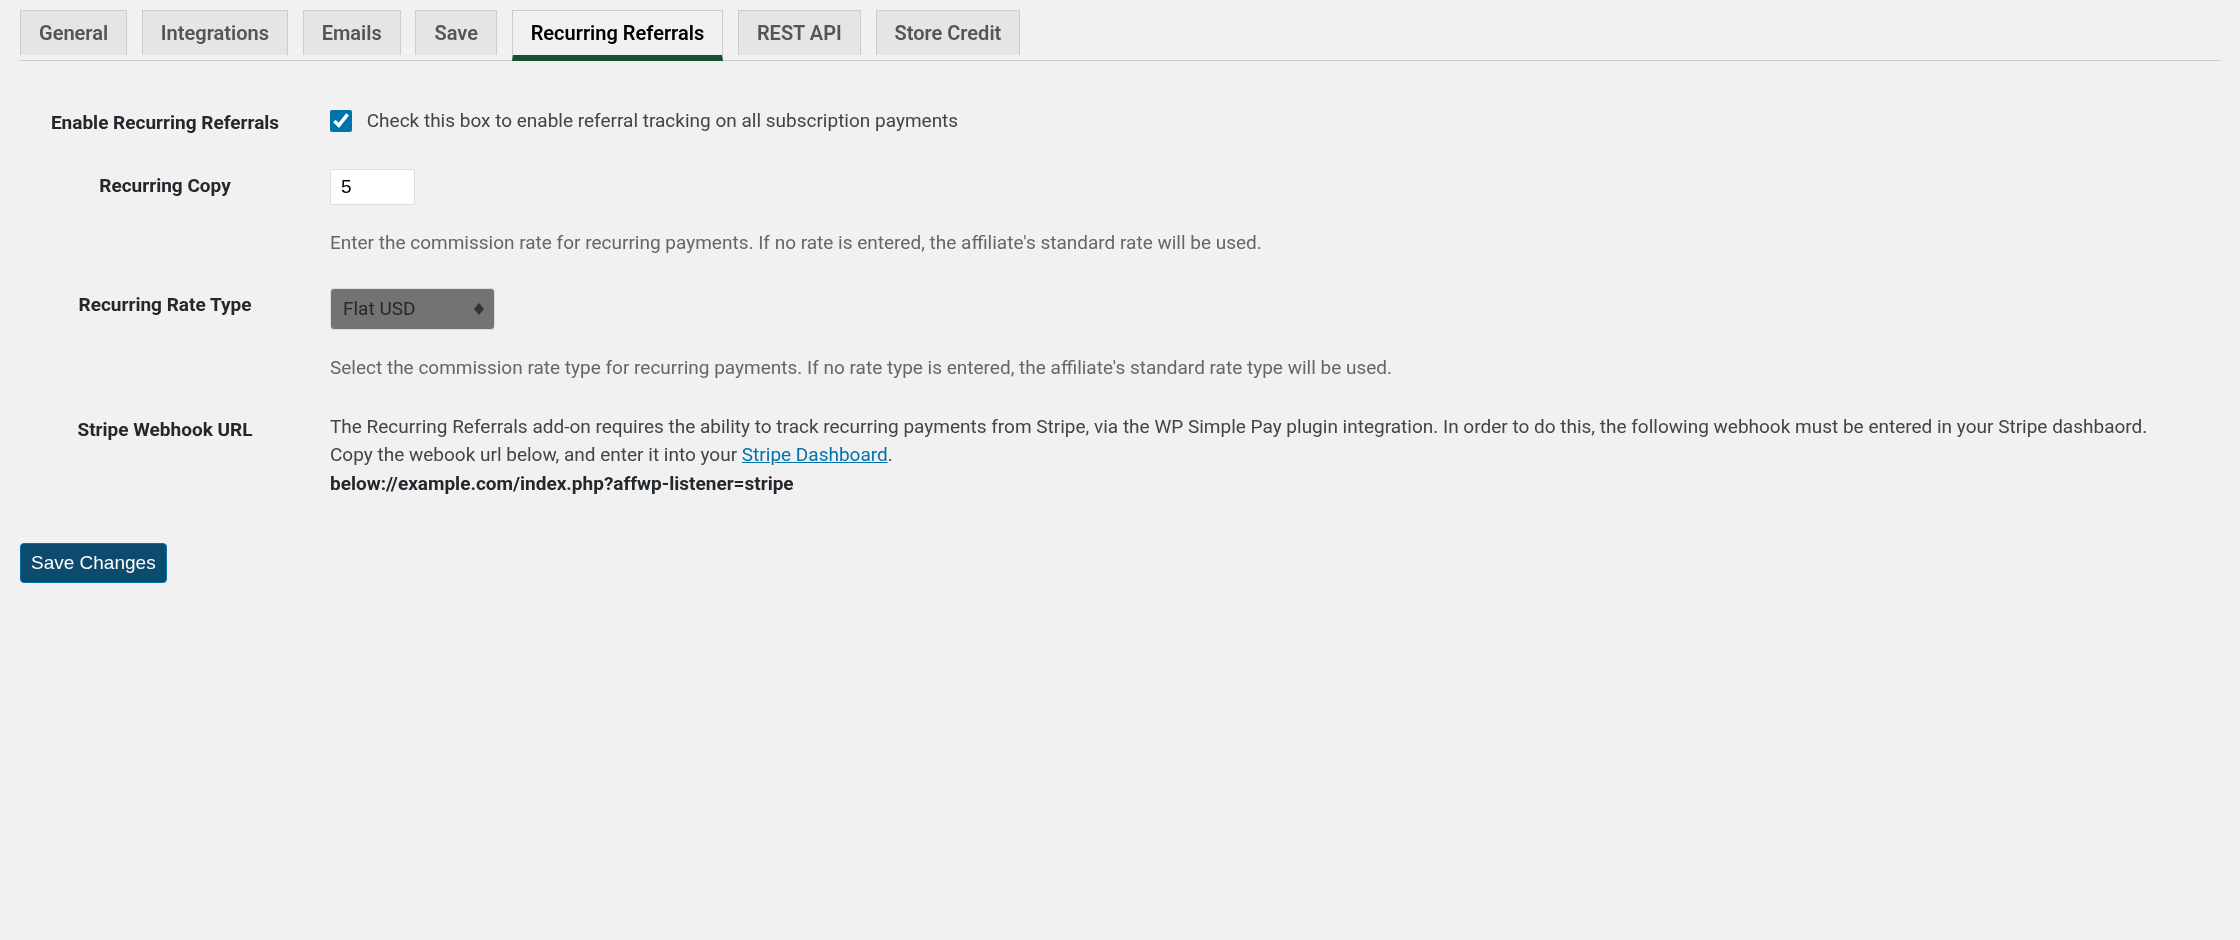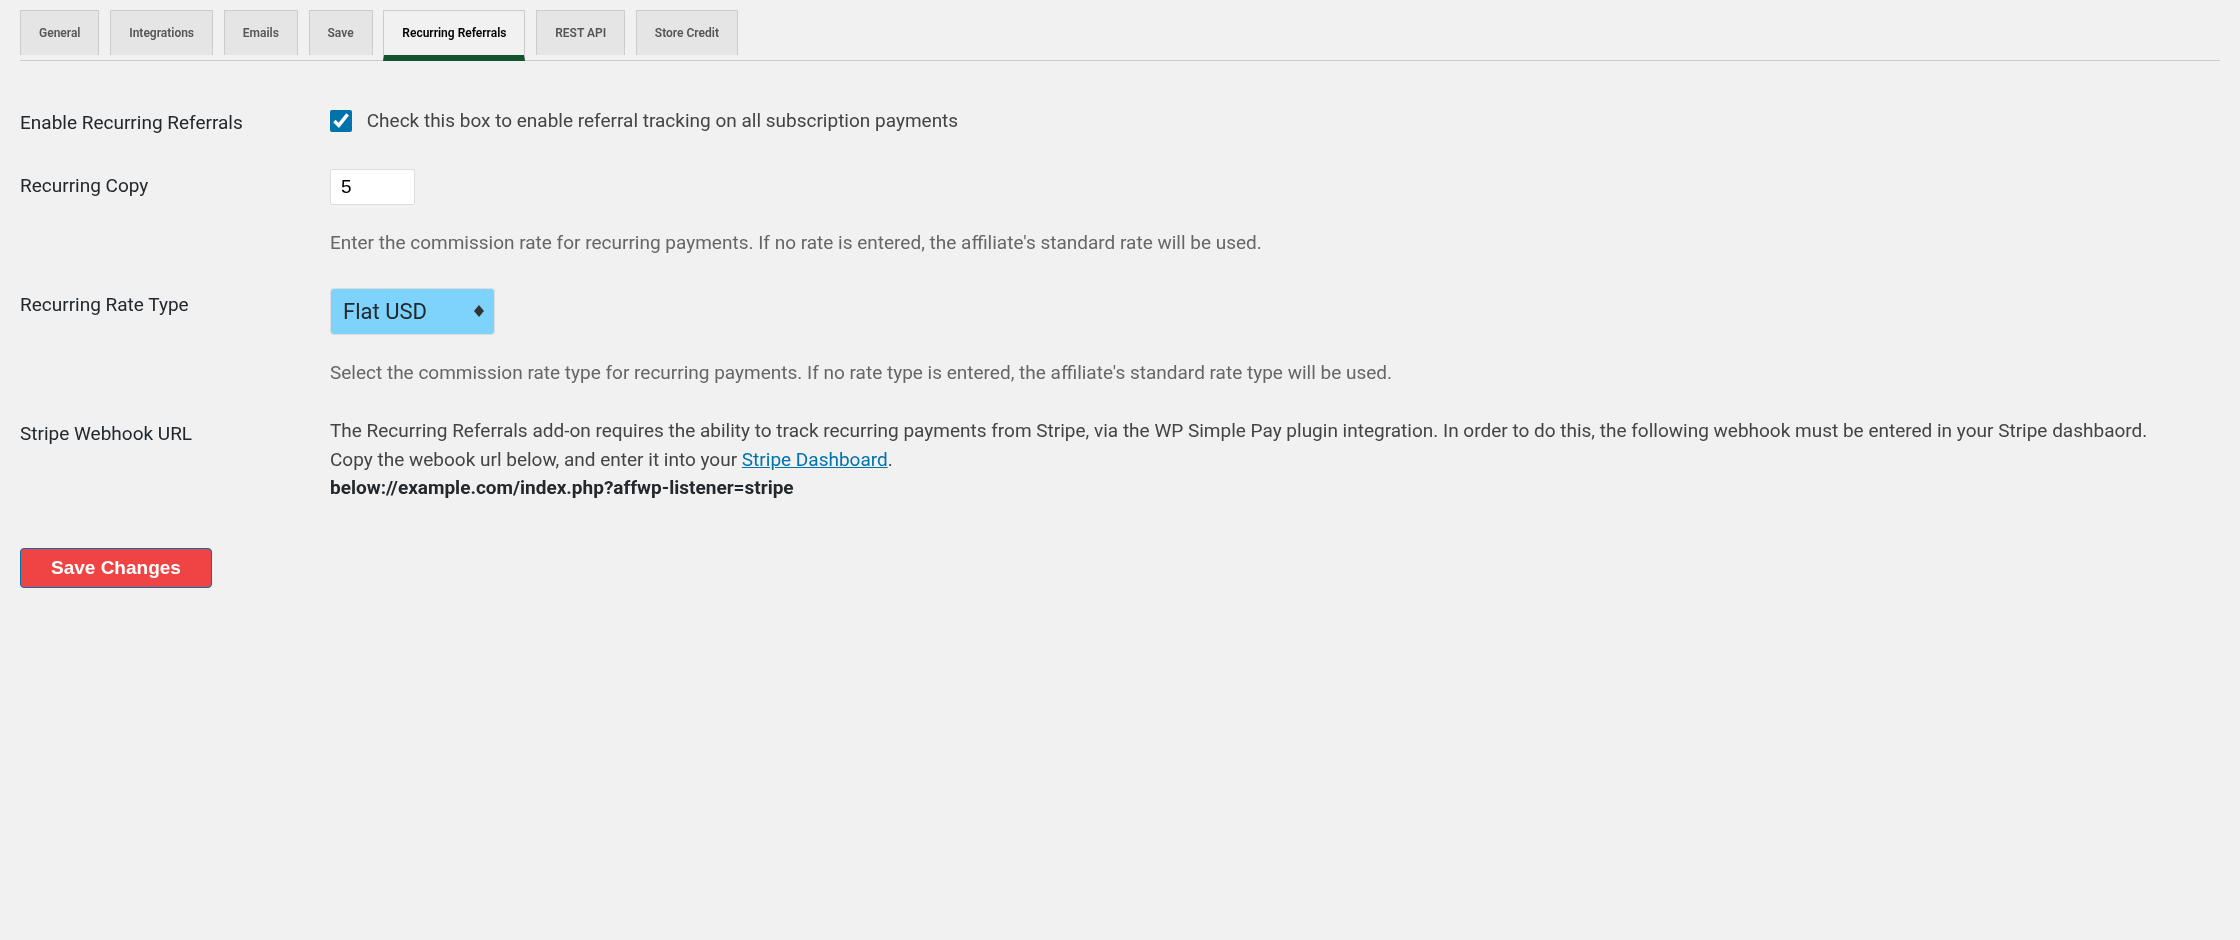--- a/index.html
+++ b/index.html
@@ -19,21 +19,21 @@
       margin: 0;
       padding-top: 9px;
       line-height: inherit;
     }
     .nav-tab {
       display: inline-block;
       border: 1px solid #ccc;
       border-bottom: none;
       margin-left: 0.5em;
       padding: 10px 18px;
-      font-size: 12px;
+      font-size: 20px;
       font-weight: 600;
       line-height: 24px;
       background: #e5e5e5;
       color: #555;
       text-decoration: none;
       cursor: pointer;
       position: relative;
       top: 1px;
     }
     .nav-tab:first-child {
@@ -43,25 +43,25 @@
       background: #f1f1f1;
       border-bottom: 6px solid #14532d;
       color: #000;
     }
     .form-table {
       width: 100%;
       margin-top: 30px;
       border-collapse: collapse;
     }
     .form-table th {
-      text-align: left;
+      text-align: center;
       vertical-align: top;
       width: 300px;
       padding: 20px 10px 20px 0;
-      font-weight: 400;
+      font-weight: 700;
       font-size: 19px;
       color: #23282d;
     }
     .form-table td {
       padding: 15px 10px;
       vertical-align: top;
       font-size: 19px;
       line-height: 1.5;
     }
     .description {
@@ -80,25 +80,25 @@
       padding: 6px 10px;
       font-size: 19px;
       border: 1px solid #ddd;
       border-radius: 2px;
       width: 85px;
       background: #fff;
     }
     .select-wrapper {
       position: relative;
       display: inline-block;
-      background: #7dd3fc;
+      background: #737373;
       border: 1px solid #ddd;
       border-radius: 4px;
       padding: 6px 32px 6px 12px;
-      font-size: 22px;
+      font-size: 19px;
       cursor: pointer;
       min-width: 165px;
     }
     .select-arrows {
       position: absolute;
       right: 10px;
       top: 50%;
       transform: translateY(-50%);
       display: flex;
       flex-direction: column;
@@ -119,29 +119,29 @@
     }
     .webhook-text a {
       color: #0073aa;
       text-decoration: underline;
     }
     .webhook-url {
       font-weight: 700;
       color: #23282d;
     }
     .button-primary {
-      background: #ef4444;
+      background: #0c4a6e;
       border: 1px solid #0073aa;
       color: #fff;
       font-size: 19px;
-      padding: 8px 30px;
+      padding: 8px 10px;
       border-radius: 4px;
       cursor: pointer;
       margin-top: 30px;
-      font-weight: 700;
+      font-weight: 400;
     }
   </style>
 </head>
 <body>
 
 
 
 <div class="nav-tab-wrapper">
   <a class="nav-tab">General</a>
   <a class="nav-tab">Integrations</a>

